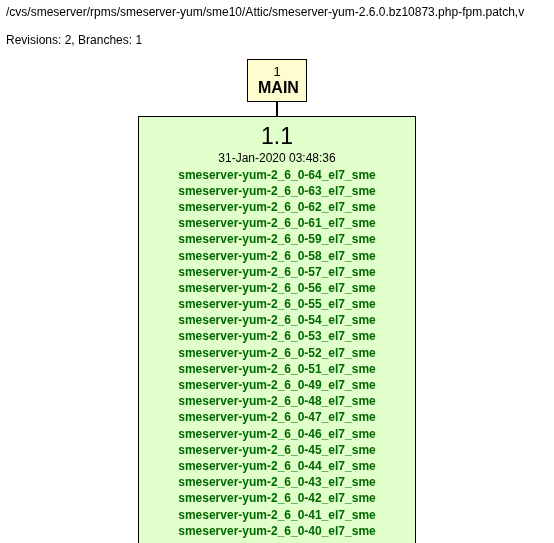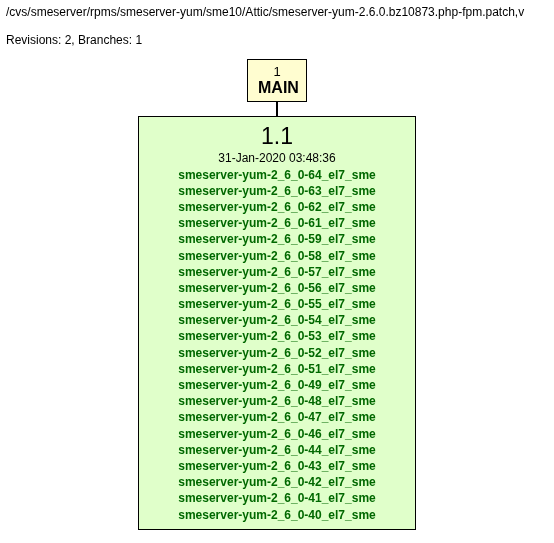--- a/index.html
+++ b/index.html
@@ -110,20 +110,21 @@
         <span class="tag">smeserver-yum-2_6_0-56_el7_sme</span>
         <span class="tag">smeserver-yum-2_6_0-55_el7_sme</span>
         <span class="tag">smeserver-yum-2_6_0-54_el7_sme</span>
         <span class="tag">smeserver-yum-2_6_0-53_el7_sme</span>
         <span class="tag">smeserver-yum-2_6_0-52_el7_sme</span>
         <span class="tag">smeserver-yum-2_6_0-51_el7_sme</span>
         <span class="tag">smeserver-yum-2_6_0-49_el7_sme</span>
         <span class="tag">smeserver-yum-2_6_0-48_el7_sme</span>
         <span class="tag">smeserver-yum-2_6_0-47_el7_sme</span>
         <span class="tag">smeserver-yum-2_6_0-46_el7_sme</span>
+        <span class="tag">smeserver-yum-2_6_0-45_el7_sme</span>
         <span class="tag">smeserver-yum-2_6_0-44_el7_sme</span>
         <span class="tag">smeserver-yum-2_6_0-43_el7_sme</span>
         <span class="tag">smeserver-yum-2_6_0-42_el7_sme</span>
         <span class="tag">smeserver-yum-2_6_0-41_el7_sme</span>
         <span class="tag">smeserver-yum-2_6_0-40_el7_sme</span>
       </div>
 
   </div>
 
 </div>

